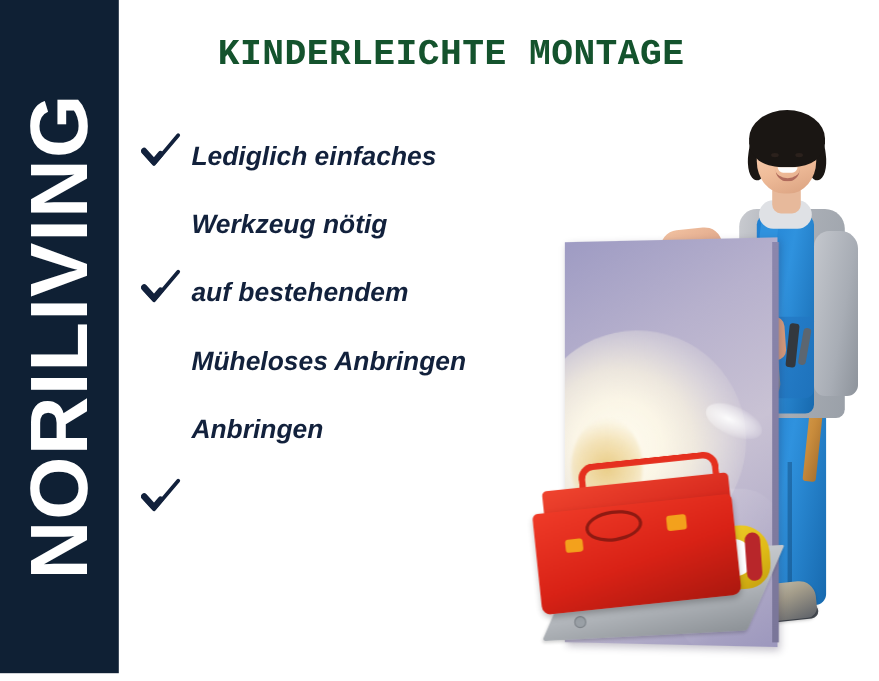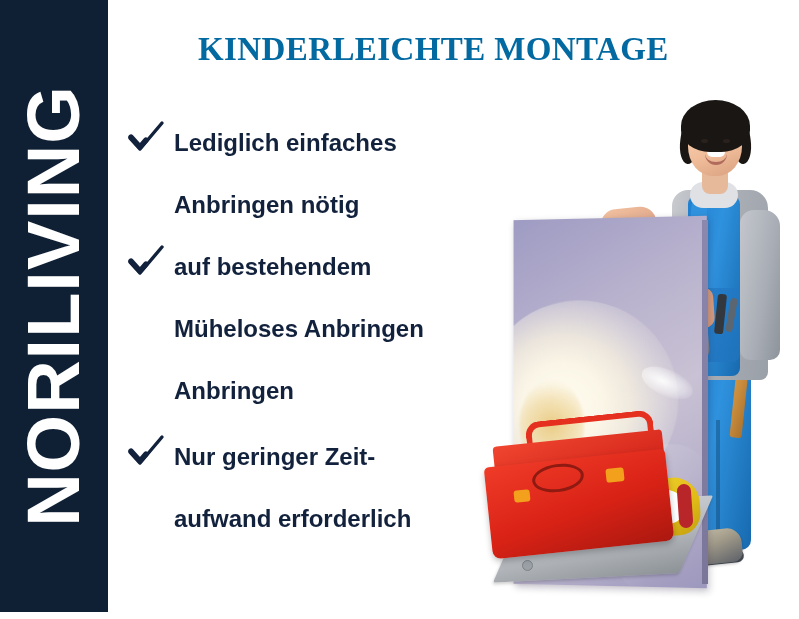--- a/index.html
+++ b/index.html
@@ -32,45 +32,45 @@
     font-weight:bold;
     letter-spacing:1px;
     font-family:"Liberation Sans", sans-serif;
     line-height:1;
   }
 
   
   .headline{
     position:absolute;left:198px;top:31px;
     font-size:33px;font-weight:bold;
-    color:#0369a1;
+    color:#14532d;
     letter-spacing:0.4px;
     white-space:nowrap;
-    font-family:Liberation Serif, serif;
+    font-family:Liberation Mono, monospace;
   }
 
   
   .bullets{position:absolute;left:126px;top:112px;width:400px;}
   .bullet{position:absolute;left:0;}
   .bullet-1{top:0;}
   .bullet-2{top:124px;}
   .bullet-3{top:314px;}
   .check-icon{
     position:absolute;left:0;top:6px;width:40px;height:40px;
   }
   .check-icon svg{display:block;width:40px;height:40px;}
   .bullet-text{
     margin-left:48px;
     color:#12213c;
     font-size:24px;
     font-weight:bold;
     line-height:62px;
     font-family:"Liberation Sans", sans-serif;
   }
-  .bullet-text .ln{display:block;white-space:nowrap;}
+  .bullet-text .ln{display:block;white-space:nowrap;font-style:italic;}
 
   
   .photo{
     position:absolute;left:440px;top:60px;width:359px;height:559px;
   }
 
   
   .person{position:absolute;left:0;top:0;width:359px;height:559px;}
 
   .legs{
@@ -325,21 +325,21 @@
 
     <div class="bullet bullet-1">
       <span class="check-icon">
         <svg viewBox="0 0 40 40" xmlns="http://www.w3.org/2000/svg">
           <path d="M4 20 L14 31 L36 5" fill="none" stroke="#12213c" stroke-width="3.4" stroke-linecap="round" stroke-linejoin="round"></path>
           <path d="M5 19 L14 29 L20 22" fill="none" stroke="#12213c" stroke-width="5.4" stroke-linecap="round" stroke-linejoin="round"></path>
         </svg>
       </span>
       <div class="bullet-text">
         <span class="ln">Lediglich einfaches</span>
-        <span class="ln">Anbringen nötig</span>
+        <span class="ln">Werkzeug nötig</span>
       </div>
     </div>
 
     <div class="bullet bullet-2">
       <span class="check-icon">
         <svg viewBox="0 0 40 40" xmlns="http://www.w3.org/2000/svg">
           <path d="M4 20 L14 31 L36 5" fill="none" stroke="#12213c" stroke-width="3.4" stroke-linecap="round" stroke-linejoin="round"></path>
           <path d="M5 19 L14 29 L20 22" fill="none" stroke="#12213c" stroke-width="5.4" stroke-linecap="round" stroke-linejoin="round"></path>
         </svg>
       </span>
@@ -350,24 +350,20 @@
       </div>
     </div>
 
     <div class="bullet bullet-3">
       <span class="check-icon">
         <svg viewBox="0 0 40 40" xmlns="http://www.w3.org/2000/svg">
           <path d="M4 20 L14 31 L36 5" fill="none" stroke="#12213c" stroke-width="3.4" stroke-linecap="round" stroke-linejoin="round"></path>
           <path d="M5 19 L14 29 L20 22" fill="none" stroke="#12213c" stroke-width="5.4" stroke-linecap="round" stroke-linejoin="round"></path>
         </svg>
       </span>
-      <div class="bullet-text">
-        <span class="ln">Nur geringer Zeit-</span>
-        <span class="ln">aufwand erforderlich</span>
-      </div>
     </div>
 
   </div>
 
   <div class="photo">
 
     <div class="person">
       <div class="legs"></div>
       <div class="leg-split"></div>
       <div class="shoe-sole"></div>

